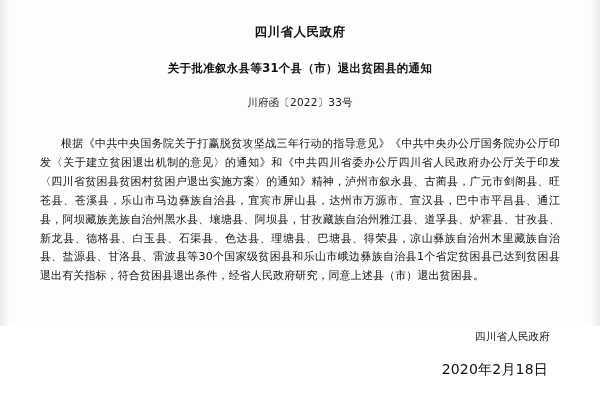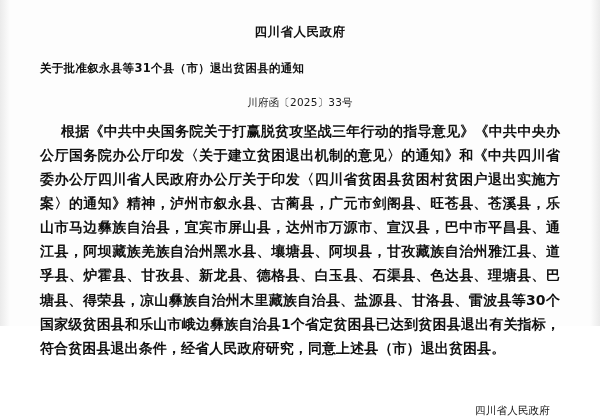--- a/index.html
+++ b/index.html
@@ -23,20 +23,21 @@
   }
   .doc-title {
     text-align: center;
     font-size: 12.5px;
     font-weight: bold;
     color: #111111;
     letter-spacing: 0.5px;
     margin-top: 6px;
   }
   .doc-subtitle {
+    text-align: center;
     font-size: 11.5px;
     font-weight: bold;
     color: #111111;
     margin-top: 20px;
     letter-spacing: 0.3px;
   }
   .doc-number {
     text-align: center;
     font-size: 10.5px;
     color: #1a1a1a;
@@ -44,29 +45,28 @@
     letter-spacing: 0.2px;
   }
   .recipient {
     margin-top: 36px;
     font-size: 10.5px;
     color: #111111;
     line-height: 1.6;
     letter-spacing: 0.2px;
   }
   .body-text {
-    margin-top: 9px;
-    font-size: 14px;
+    margin-top: 25px;
+    font-size: 11px;
     color: #111111;
     line-height: 1.72;
     text-align: justify;
     text-justify: inter-ideograph;
     text-indent: 21px;
     letter-spacing: 0.1px;
-    font-weight: bold;
   }
   .signature-block {
     margin-top: 44px;
     text-align: right;
     padding-right: 10px;
   }
   .sign-org {
     font-size: 10.5px;
     color: #111111;
     letter-spacing: 0.2px;
@@ -98,21 +98,21 @@
 <body>
 
 <div class="page">
   <div class="edge-fade left"></div>
   <div class="edge-fade right"></div>
 
   <div class="doc-title">四川省人民政府</div>
 
   <div class="doc-subtitle">关于批准叙永县等31个县（市）退出贫困县的通知</div>
 
-  <div class="doc-number">川府函〔2025〕33号</div>
+  <div class="doc-number">川府函〔2022〕33号</div>
 
 
   <div class="body-text">根据《中共中央国务院关于打赢脱贫攻坚战三年行动的指导意见》《中共中央办公厅国务院办公厅印发〈关于建立贫困退出机制的意见〉的通知》和《中共四川省委办公厅四川省人民政府办公厅关于印发〈四川省贫困县贫困村贫困户退出实施方案〉的通知》精神，泸州市叙永县、古蔺县，广元市剑阁县、旺苍县、苍溪县，乐山市马边彝族自治县，宜宾市屏山县，达州市万源市、宣汉县，巴中市平昌县、通江县，阿坝藏族羌族自治州黑水县、壤塘县、阿坝县，甘孜藏族自治州雅江县、道孚县、炉霍县、甘孜县、新龙县、德格县、白玉县、石渠县、色达县、理塘县、巴塘县、得荣县，凉山彝族自治州木里藏族自治县、盐源县、甘洛县、雷波县等30个国家级贫困县和乐山市峨边彝族自治县1个省定贫困县已达到贫困县退出有关指标，符合贫困县退出条件，经省人民政府研究，同意上述县（市）退出贫困县。</div>
 
   <div class="signature-block">
     <div class="sign-org">四川省人民政府</div>
     <div class="sign-date">2020年2月18日</div>
   </div>
 </div>
 

